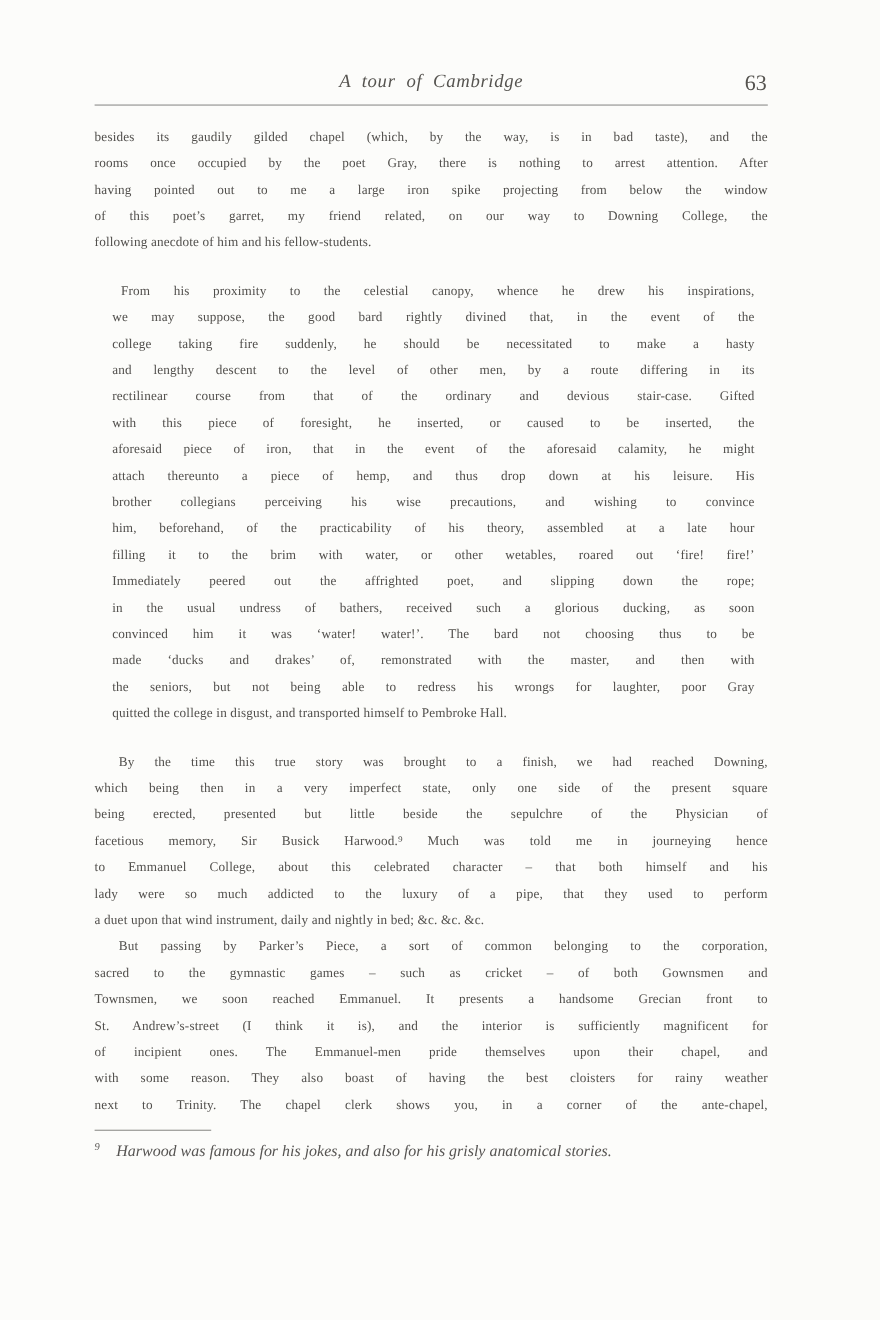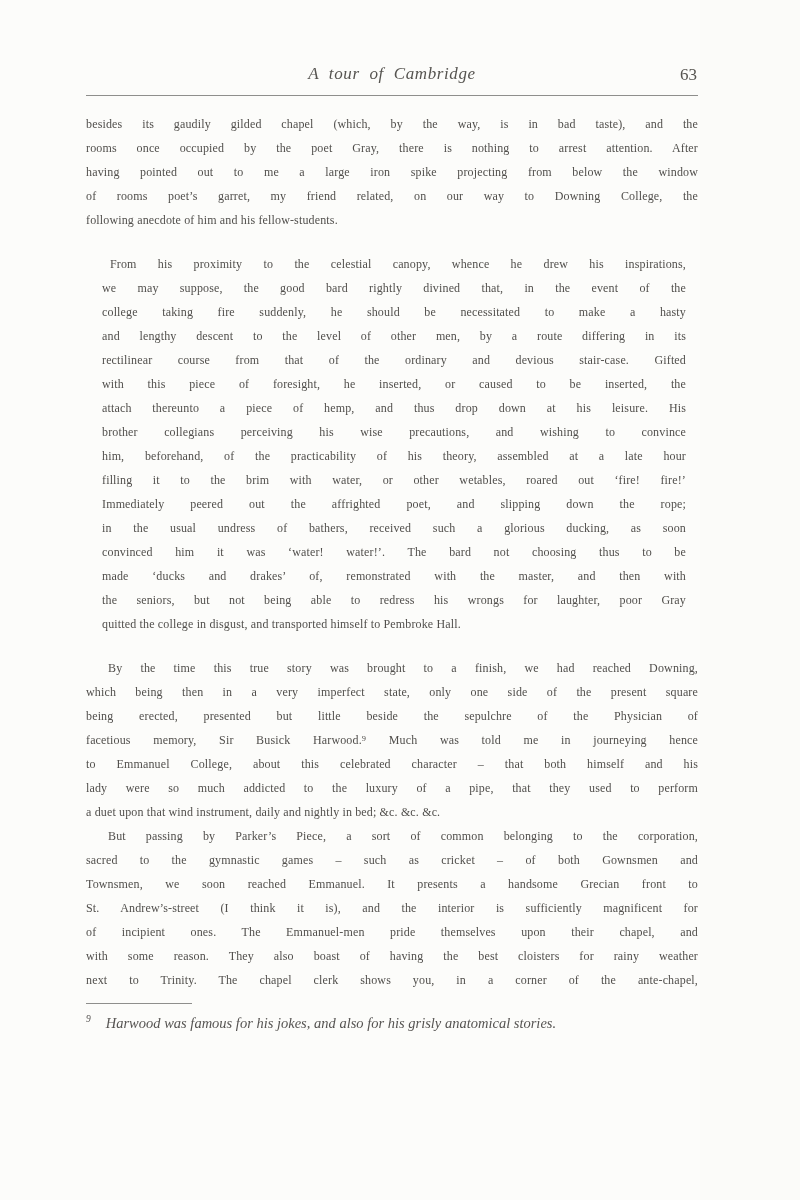--- a/index.html
+++ b/index.html
@@ -32,21 +32,21 @@
   .head-title {
     font-style: italic;
     font-size: 17px;
     letter-spacing: 0.6px;
     word-spacing: 5px;
     color: #565450;
   }
   .page-num {
     position: absolute;
     right: 1px; top: 1px;
-    font-size: 17px;
+    font-size: 20px;
     color: #565450;
   }
   
   main {
     margin-top: 16px;
     font-size: 12px;
     line-height: 24px;
     letter-spacing: 0.15px;
     color: #514f4c;
   }
@@ -89,30 +89,31 @@
     <header class="running-head">
       <span class="head-title">A tour of Cambridge</span>
       <span class="page-num">63</span>
     </header>
 
     <main id="text-body">
         <div class="para body">
           <div class="line">besides its gaudily gilded chapel (which, by the way, is in bad taste), and the</div>
           <div class="line">rooms once occupied by the poet Gray, there is nothing to arrest attention. After</div>
           <div class="line">having pointed out to me a large iron spike projecting from below the window</div>
-          <div class="line">of rooms poet’s garret, my friend related, on our way to Downing College, the</div>
+          <div class="line">of this poet’s garret, my friend related, on our way to Downing College, the</div>
           <div class="line">following anecdote of him and his fellow-students.</div>
         </div>
         <div class="para quote gap indented">
           <div class="line">From his proximity to the celestial canopy, whence he drew his inspirations,</div>
           <div class="line">we may suppose, the good bard rightly divined that, in the event of the</div>
           <div class="line">college taking fire suddenly, he should be necessitated to make a hasty</div>
           <div class="line">and lengthy descent to the level of other men, by a route differing in its</div>
           <div class="line">rectilinear course from that of the ordinary and devious stair-case. Gifted</div>
           <div class="line">with this piece of foresight, he inserted, or caused to be inserted, the</div>
+          <div class="line">aforesaid piece of iron, that in the event of the aforesaid calamity, he might</div>
           <div class="line">attach thereunto a piece of hemp, and thus drop down at his leisure. His</div>
           <div class="line">brother collegians perceiving his wise precautions, and wishing to convince</div>
           <div class="line">him, beforehand, of the practicability of his theory, assembled at a late hour</div>
           <div class="line">filling it to the brim with water, or other wetables, roared out ‘fire! fire!’</div>
           <div class="line">Immediately peered out the affrighted poet, and slipping down the rope;</div>
           <div class="line">in the usual undress of bathers, received such a glorious ducking, as soon</div>
           <div class="line">convinced him it was ‘water! water!’. The bard not choosing thus to be</div>
           <div class="line">made ‘ducks and drakes’ of, remonstrated with the master, and then with</div>
           <div class="line">the seniors, but not being able to redress his wrongs for laughter, poor Gray</div>
           <div class="line">quitted the college in disgust, and transported himself to Pembroke Hall.</div>

